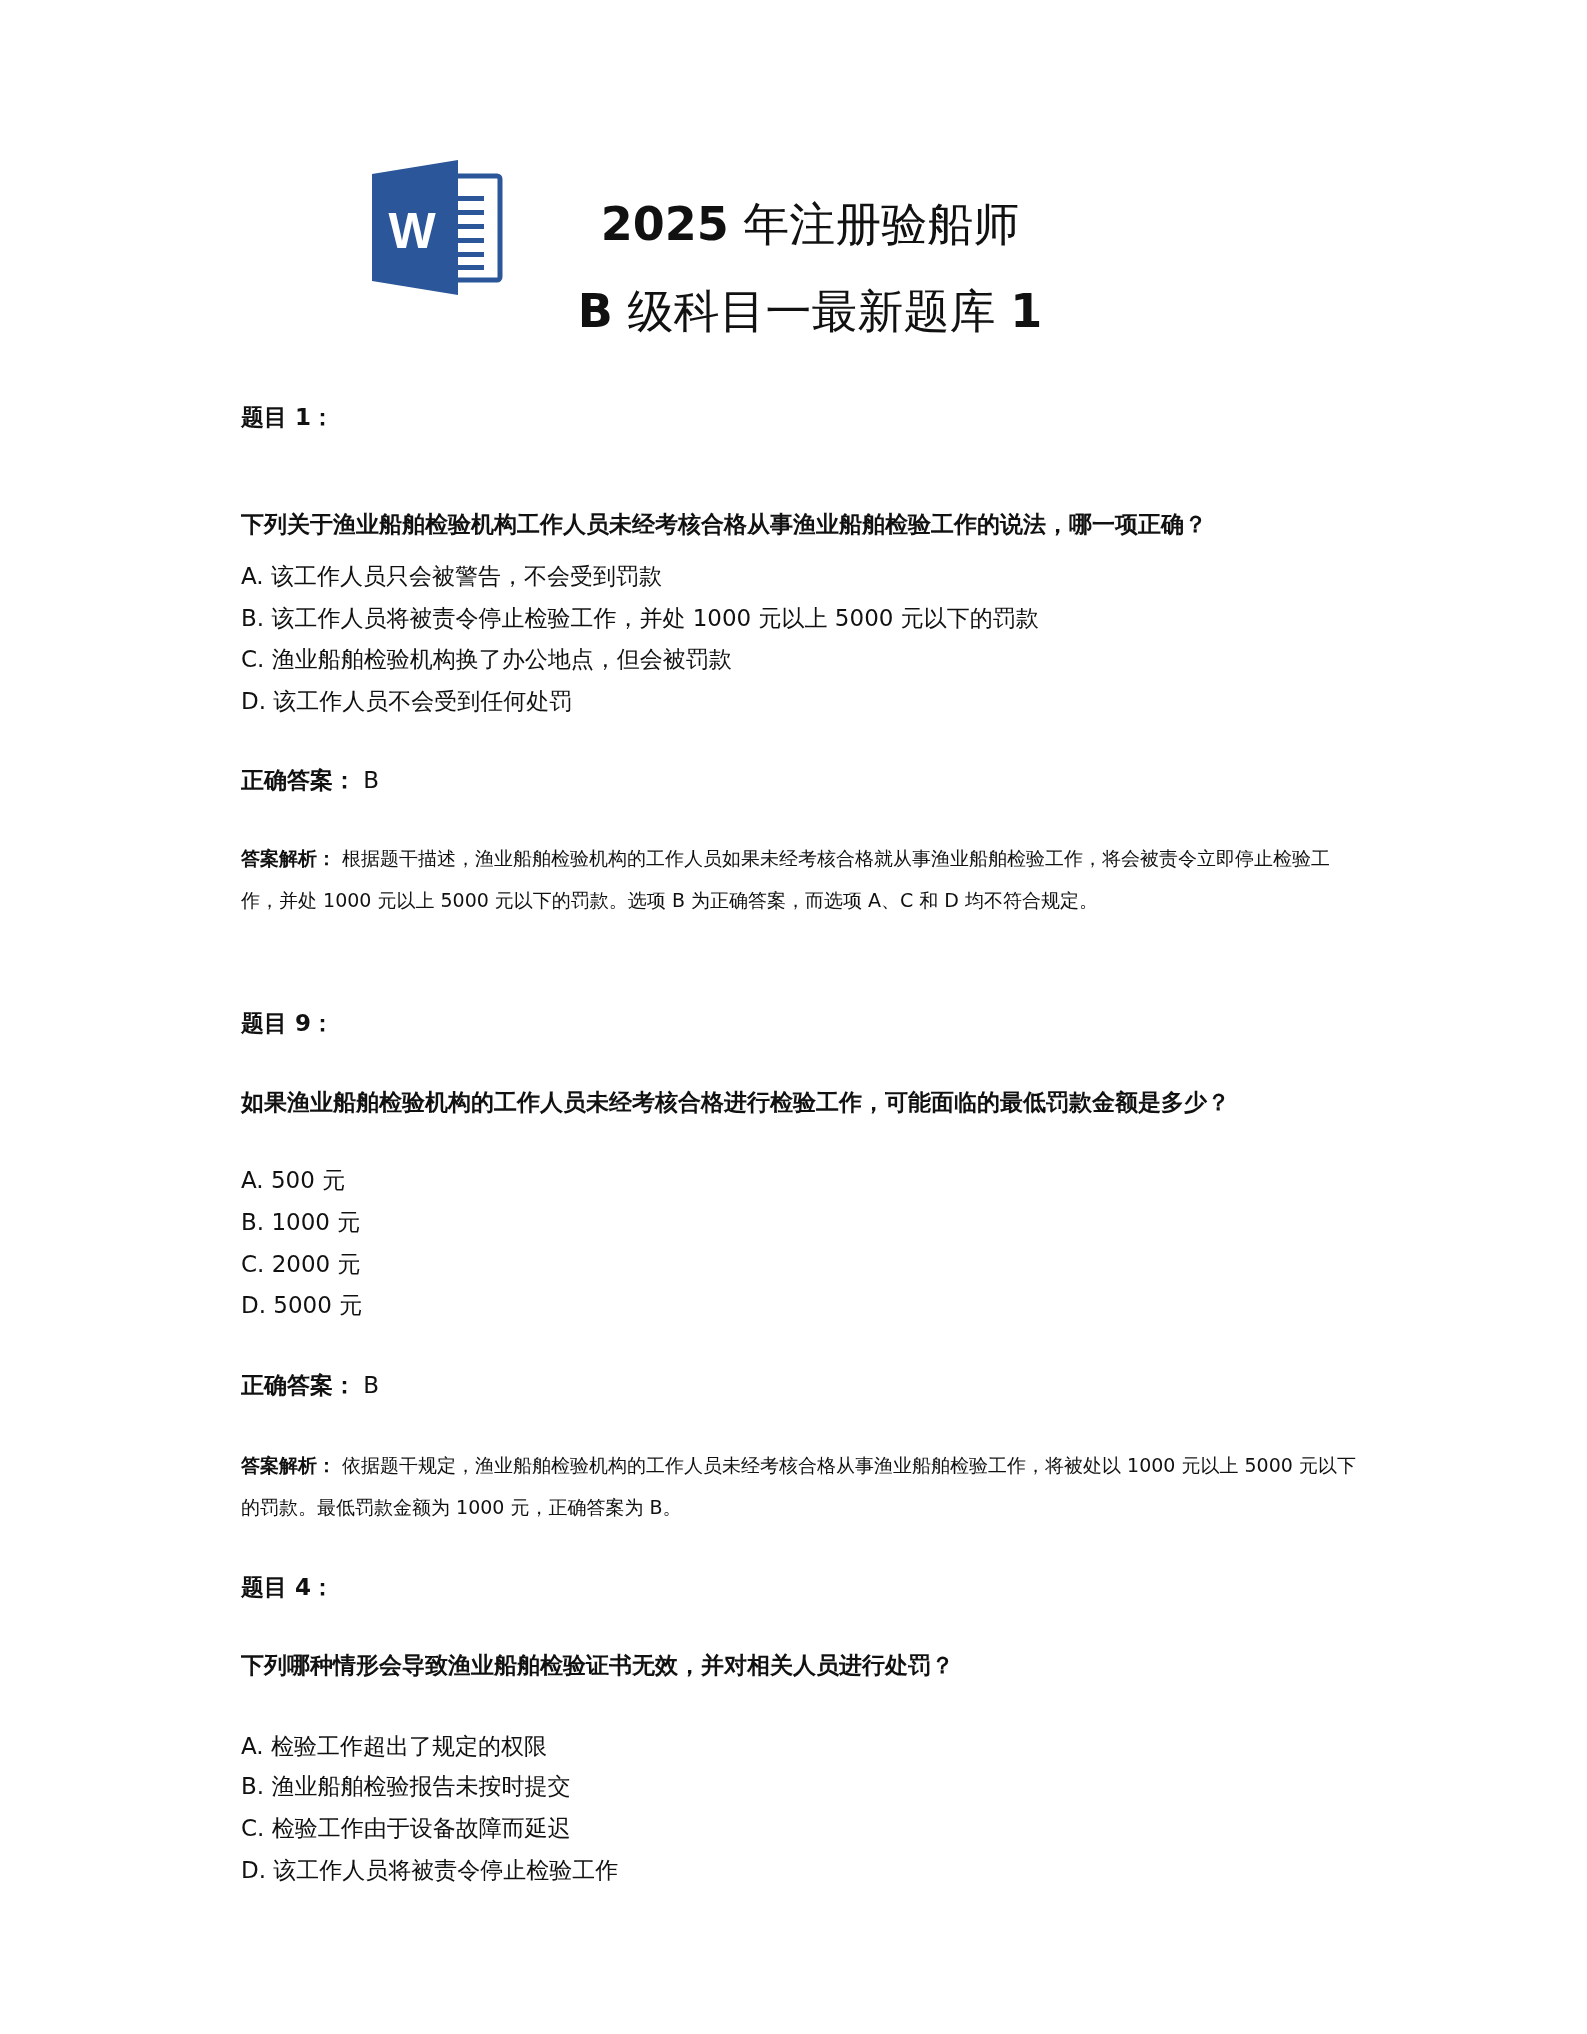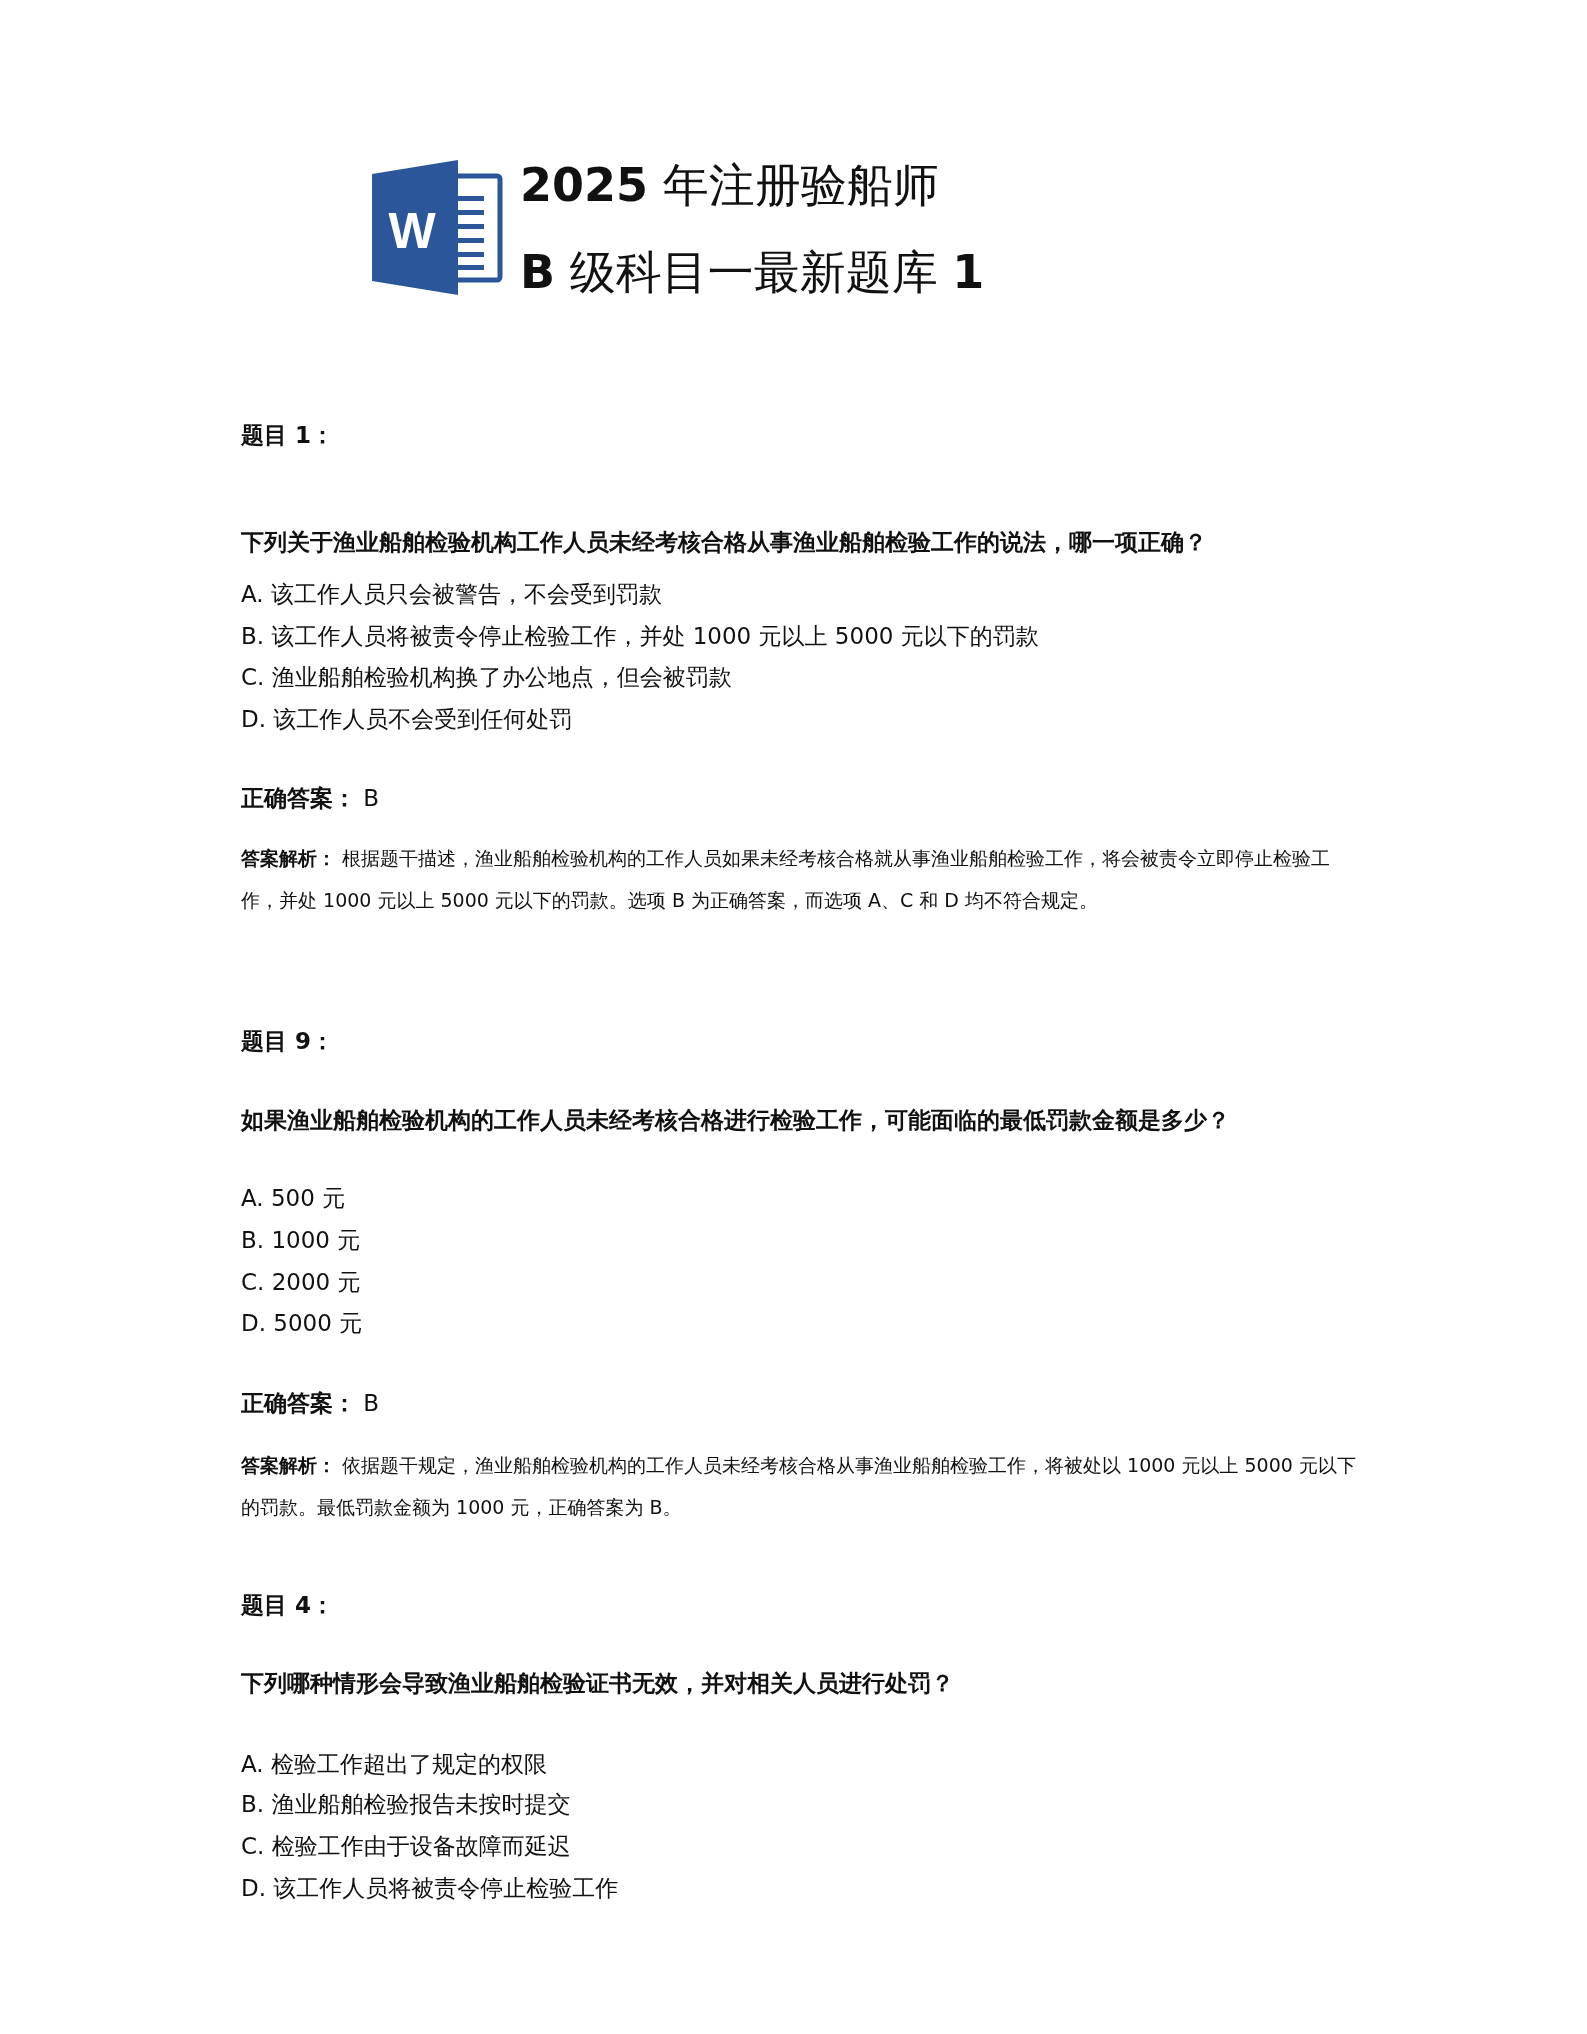--- a/index.html
+++ b/index.html
@@ -1,24 +1,24 @@
 <!DOCTYPE html>
 <html><head>
 <meta charset="utf-8">
 <style>
   html, body { margin:0; padding:0; background:#ffffff; }
   body { width:1587px; height:2034px; position:relative; overflow:hidden;
          font-family:"DejaVu Sans","Liberation Sans",sans-serif; color:#111; }
   .word-icon { position:absolute; left:372px; top:160px; width:140px; height:135px; }
-  .title { position:absolute; left:520px; width:580px; text-align:left; font-size:46px; color:#111;
-           font-family:"DejaVu Sans",sans-serif; white-space:nowrap; }
+  .title { position:absolute; left:520px; width:580px; text-align:center; font-size:46px; color:#111;
+           font-family:"DejaVu Sans",sans-serif; white-space:nowrap;margin-top:39px; }
   .title b { font-weight:bold; }
   .t1 { top:155px; }
   .t2 { top:242px; }
-  .blk { position:absolute; left:241px; font-size:23px; white-space:nowrap; line-height:30px;margin-top:18px; }
+  .blk { position:absolute; left:241px; font-size:23px; white-space:nowrap; line-height:30px; }
   .bold { font-weight:bold; }
   .para { position:absolute; left:241px; width:1115px; font-size:19px; line-height:41.5px; white-space:normal; }
   .para .lbl { font-weight:bold; }
 </style>
 </head>
 <body>
 
 <div class="word-icon">
   <svg viewBox="0 0 140 135" width="140" height="135">
     <rect x="62" y="16" width="66" height="104" rx="3" fill="#ffffff" stroke="#2b579a" stroke-width="5"></rect>

